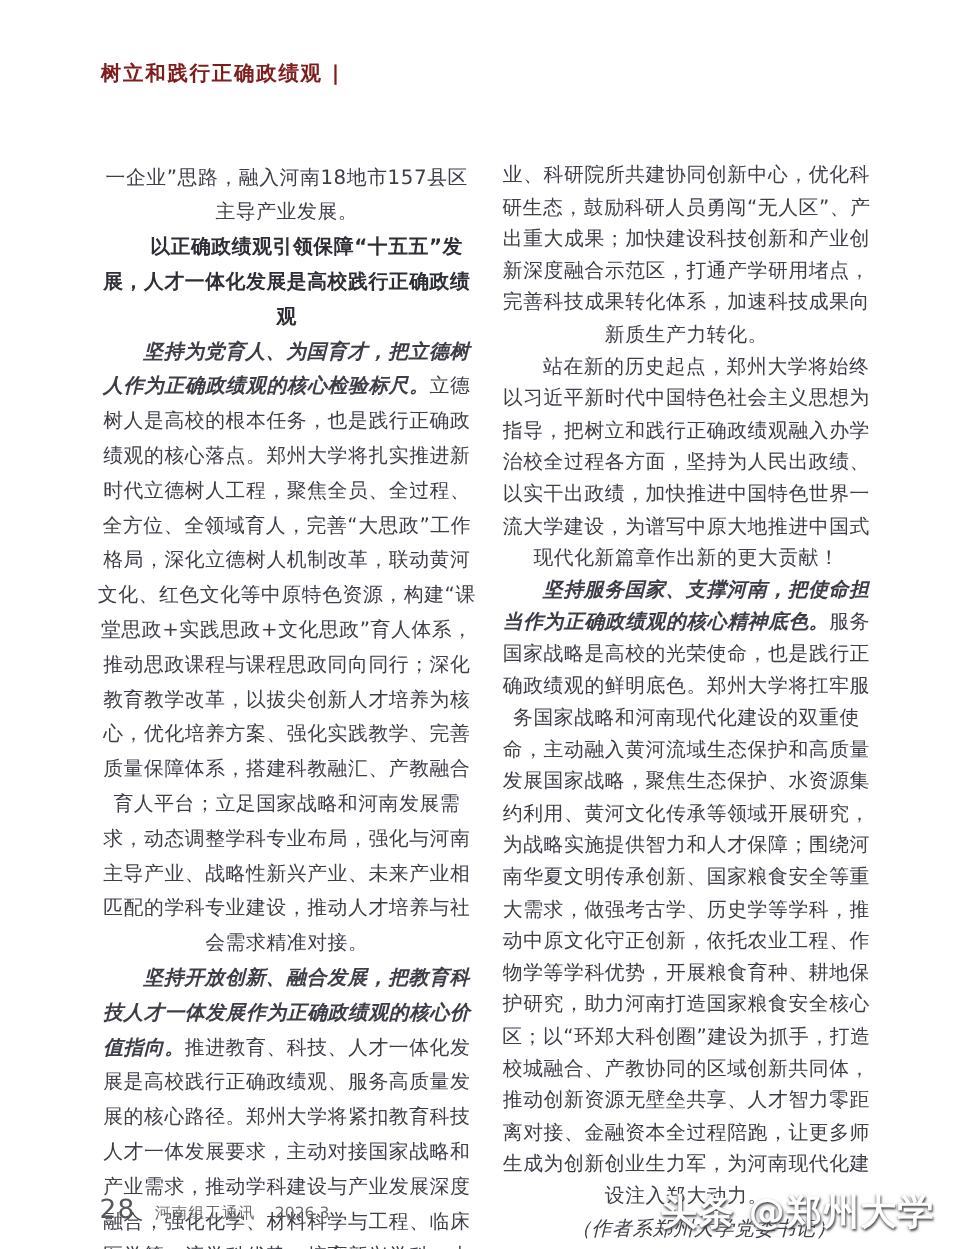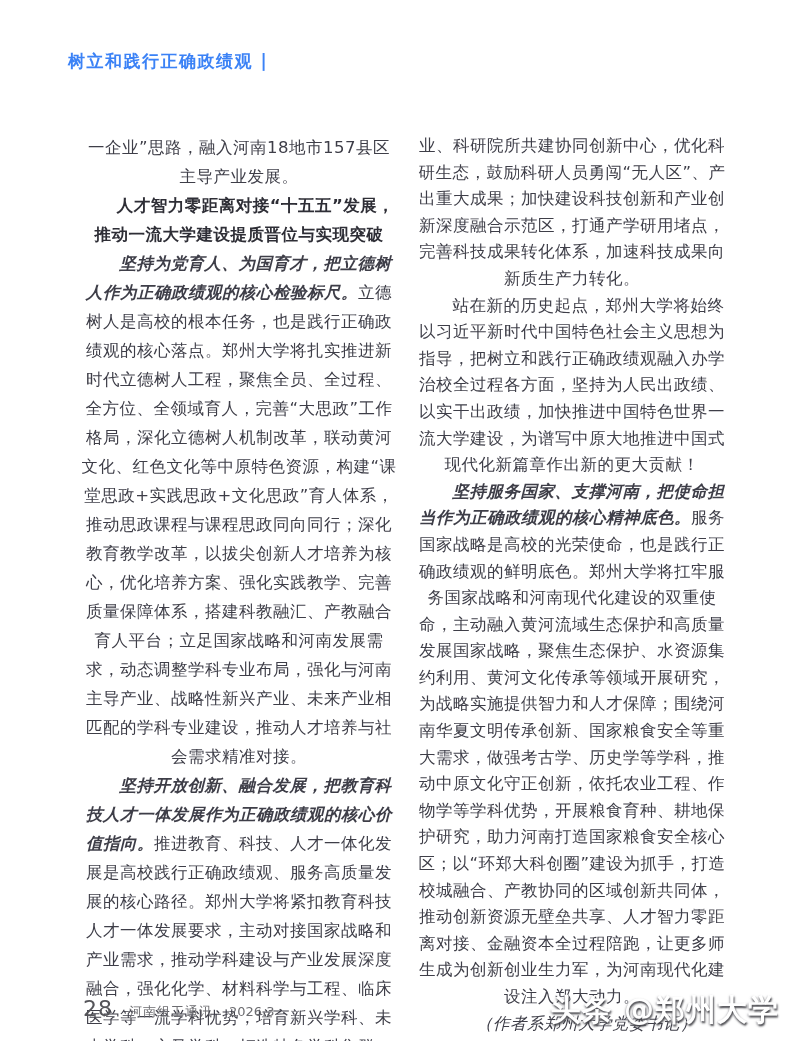--- a/index.html
+++ b/index.html
@@ -7,24 +7,24 @@
     position:relative;
     width:795px;height:1041px;
     margin:0 auto;
     background:#ffffff;
     font-family:"DejaVu Sans","Liberation Sans",sans-serif;
     overflow:hidden;
     box-sizing:border-box;
   }
   .header{
     position:absolute;
-    left:68px;top:50px;
+    left:84px;top:50px;
     font-size:17px;
     font-weight:bold;
-    color:#3b82f6;
+    color:#7f1d1d;
     letter-spacing:1.5px;
   }
   .col{
     position:absolute;
     top:101px;
     width:316px;
     font-size:16.5px;
     color:#3e3e48;
     text-align:justify;
     text-justify:inter-ideograph;
@@ -80,21 +80,21 @@
 <body>
 
 <div class="page">
 
   <div class="header">
     <span>树立和践行正确政绩观 |</span>
   </div>
 
   <div class="col col-left">
     <p class="cont">一企业”思路，融入河南18地市157县区主导产业发展。</p>
-    <p class="heading">人才智力零距离对接“十五五”发展，推动一流大学建设提质晋位与实现突破</p>
+    <p class="heading">以正确政绩观引领保障“十五五”发展，人才一体化发展是高校践行正确政绩观</p>
     <p><span class="kai">坚持为党育人、为国育才，把立德树人作为正确政绩观的核心检验标尺。</span><span>立德树人是高校的根本任务，也是践行正确政绩观的核心落点。郑州大学将扎实推进新时代立德树人工程，聚焦全员、全过程、全方位、全领域育人，完善“大思政”工作格局，深化立德树人机制改革，联动黄河文化、红色文化等中原特色资源，构建“课堂思政+实践思政+文化思政”育人体系，推动思政课程与课程思政同向同行；深化教育教学改革，以拔尖创新人才培养为核心，优化培养方案、强化实践教学、完善质量保障体系，搭建科教融汇、产教融合育人平台；立足国家战略和河南发展需求，动态调整学科专业布局，强化与河南主导产业、战略性新兴产业、未来产业相匹配的学科专业建设，推动人才培养与社会需求精准对接。</span></p>
     <p><span class="kai">坚持开放创新、融合发展，把教育科技人才一体发展作为正确政绩观的核心价值指向。</span><span>推进教育、科技、人才一体化发展是高校践行正确政绩观、服务高质量发展的核心路径。郑州大学将紧扣教育科技人才一体发展要求，主动对接国家战略和产业需求，推动学科建设与产业发展深度融合，强化化学、材料科学与工程、临床医学等一流学科优势，培育新兴学科、未来学科、交叉学科，打造特色学科集群；建强全国重点实验室和省实验室，联合企</span></p>
   </div>
 
   <div class="col col-right">
     <p class="cont">业、科研院所共建协同创新中心，优化科研生态，鼓励科研人员勇闯“无人区”、产出重大成果；加快建设科技创新和产业创新深度融合示范区，打通产学研用堵点，完善科技成果转化体系，加速科技成果向新质生产力转化。</p>
     <p>站在新的历史起点，郑州大学将始终以习近平新时代中国特色社会主义思想为指导，把树立和践行正确政绩观融入办学治校全过程各方面，坚持为人民出政绩、以实干出政绩，加快推进中国特色世界一流大学建设，为谱写中原大地推进中国式现代化新篇章作出新的更大贡献！</p>
     <p><span class="kai">坚持服务国家、支撑河南，把使命担当作为正确政绩观的核心精神底色。</span><span>服务国家战略是高校的光荣使命，也是践行正确政绩观的鲜明底色。郑州大学将扛牢服务国家战略和河南现代化建设的双重使命，主动融入黄河流域生态保护和高质量发展国家战略，聚焦生态保护、水资源集约利用、黄河文化传承等领域开展研究，为战略实施提供智力和人才保障；围绕河南华夏文明传承创新、国家粮食安全等重大需求，做强考古学、历史学等学科，推动中原文化守正创新，依托农业工程、作物学等学科优势，开展粮食育种、耕地保护研究，助力河南打造国家粮食安全核心区；以“环郑大科创圈”建设为抓手，打造校城融合、产教协同的区域创新共同体，推动创新资源无壁垒共享、人才智力零距离对接、金融资本全过程陪跑，让更多师生成为创新创业生力军，为河南现代化建设注入郑大动力。</span></p>
     <p class="byline">（作者系郑州大学党委书记）</p>
   </div>

